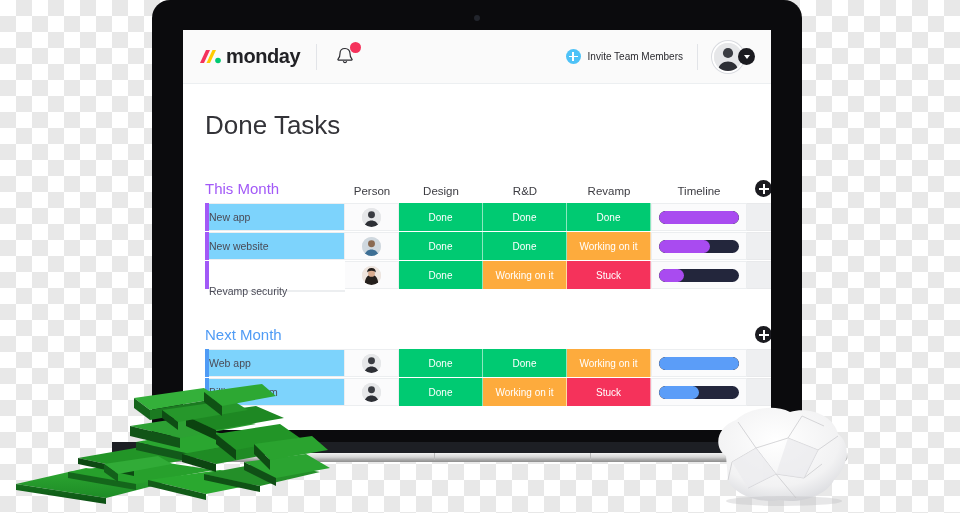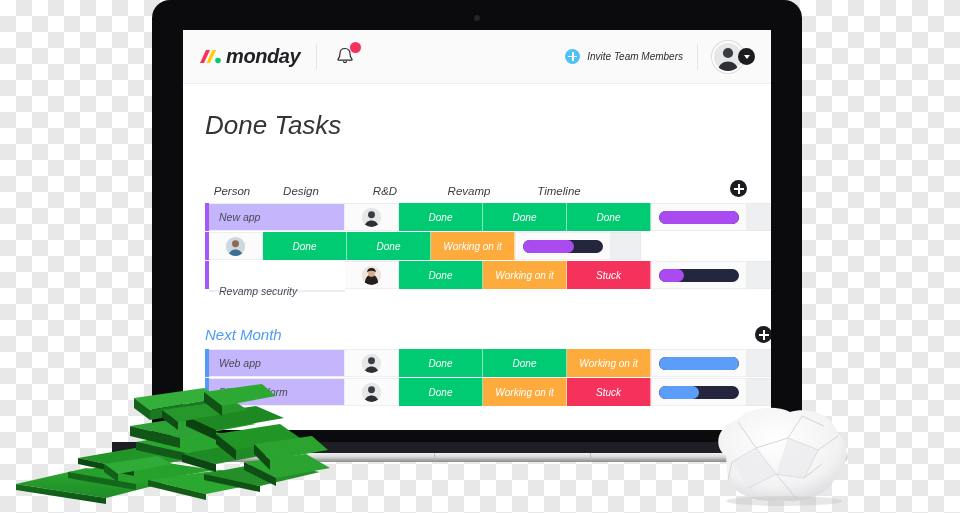--- a/index.html
+++ b/index.html
@@ -21,21 +21,20 @@
     background-position: 0 0, 16px 16px;
   }
 
   
   #laptop {
     position: absolute;
     left: 152px;
     top: 0px;
     width: 650px;
     height: 496px;
-    font-style: italic;
   }
   .lid {
     position: absolute;
     left: 0; top: 0;
     width: 650px;
     height: 442px;
     background: #0b0b0d;
     border-radius: 18px 18px 6px 6px;
     box-sizing: border-box;
   }
@@ -233,26 +232,25 @@
   }
   .row-accent {
     width: 4px;
     flex: none;
   }
   .accent-purple { background: #a259f7; }
   .accent-blue   { background: #4f9bf5; }
 
   .cell-name {
     flex: none;
-    background: #c4b5fd;
+    background: #7dd3fc;
     border: 1px solid #eceef0;
     border-left: 0;
     display: flex;
     align-items: center;
-    padding-left: 10px;
     font-size: 10.5px;
     color: #4a4a56;
     box-sizing: border-box;
   }
   .cell-person {
     flex: none;
     background: #fbfbfc;
     border: 1px solid #eceef0;
     border-left: 0;
     display: flex;
@@ -374,20 +372,21 @@
             <div class="caret-tri"></div>
           </div>
         </div>
       </div>
 
       <div class="board">
         <h1 class="page-title">Done Tasks</h1>
 
         <div class="group">
           <div class="group-head">
+            <span class="group-title purple">This Month</span>
             <span class="col-head" style="width:54px;">Person</span>
             <span class="col-head" style="width:84px;">Design</span>
             <span class="col-head" style="width:84px;">R&amp;D</span>
             <span class="col-head" style="width:84px;">Revamp</span>
             <span class="col-head" style="width:96px;">Timeline</span>
             <span class="col-spacer"></span>
             <span class="add-col"></span>
           </div>
 
           <div class="rows">
@@ -410,20 +409,21 @@
               <div class="cell-timeline" style="width:96px;">
                 <div class="tl-bar">
                   <div class="tl-fill" style="width:100%;background:#a94bf0;"></div>
                 </div>
               </div>
               <div class="cell-tail" style="width:30px;"></div>
             </div>
 
             <div class="row">
               <div class="row-accent accent-purple"></div>
+              <div class="cell-name" style="width:136px;">New website</div>
               <div class="cell-person" style="width:54px;">
                 <div class="person-av">
                   <svg width="19" height="19" viewBox="0 0 28 28">
                     <rect width="28" height="28" fill="#cfd8df"></rect>
                     <circle cx="14" cy="10" r="5.1" fill="#8a6a52"></circle>
                     <path d="M3.5 28c1.2-6.4 5.6-9.4 10.5-9.4S23.3 21.6 24.5 28z" fill="#3d6f95"></path>
                   </svg>
                 </div>
               </div>
               <div class="cell-status" style="width:84px;background:#00ca72;">Done</div>

